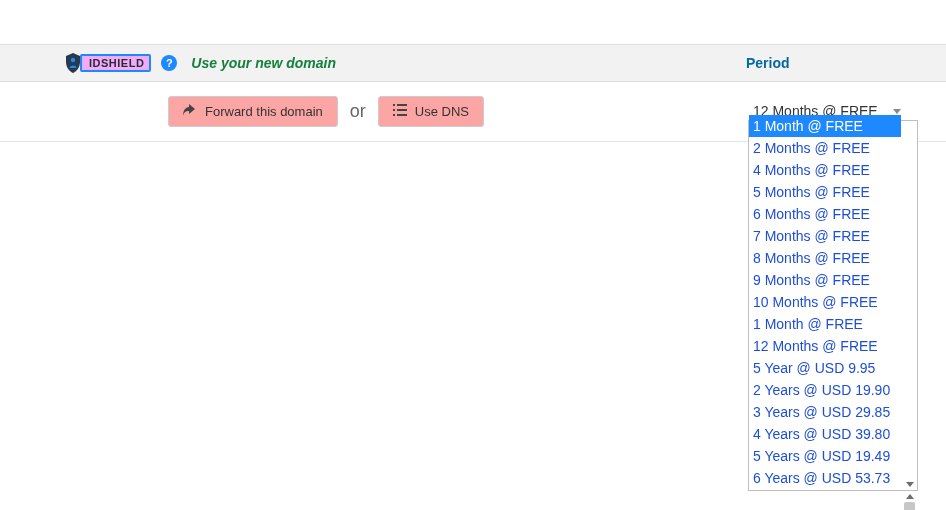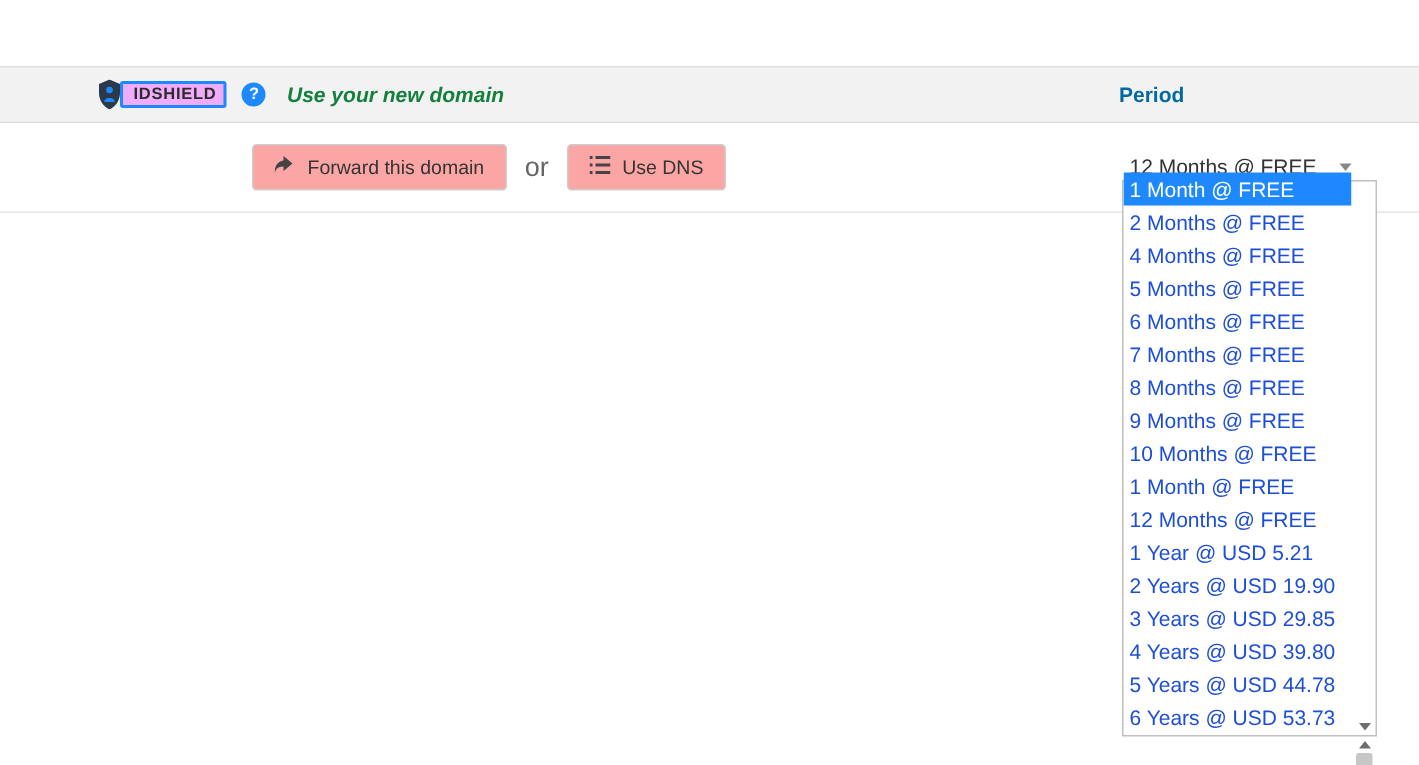--- a/index.html
+++ b/index.html
@@ -236,25 +236,25 @@
       <div class="dropdown-item">2 Months @ FREE</div>
       <div class="dropdown-item">4 Months @ FREE</div>
       <div class="dropdown-item">5 Months @ FREE</div>
       <div class="dropdown-item">6 Months @ FREE</div>
       <div class="dropdown-item">7 Months @ FREE</div>
       <div class="dropdown-item">8 Months @ FREE</div>
       <div class="dropdown-item">9 Months @ FREE</div>
       <div class="dropdown-item">10 Months @ FREE</div>
       <div class="dropdown-item">1 Month @ FREE</div>
       <div class="dropdown-item">12 Months @ FREE</div>
-      <div class="dropdown-item">1 Year @ USD 5.21</div>
+      <div class="dropdown-item">5 Year @ USD 9.95</div>
       <div class="dropdown-item">2 Years @ USD 19.90</div>
       <div class="dropdown-item">3 Years @ USD 29.85</div>
       <div class="dropdown-item">4 Years @ USD 39.80</div>
-      <div class="dropdown-item">5 Years @ USD 44.78</div>
+      <div class="dropdown-item">5 Years @ USD 19.49</div>
       <div class="dropdown-item">6 Years @ USD 53.73</div>
     </div>
   <div class="dropdown-scroll">
     <div class="scroll-arrow up">
         <span class="tri-up"></span>
       </div>
     <div class="scroll-thumb"></div>
     <div class="scroll-arrow down">
         <span class="tri-down"></span>
       </div>

